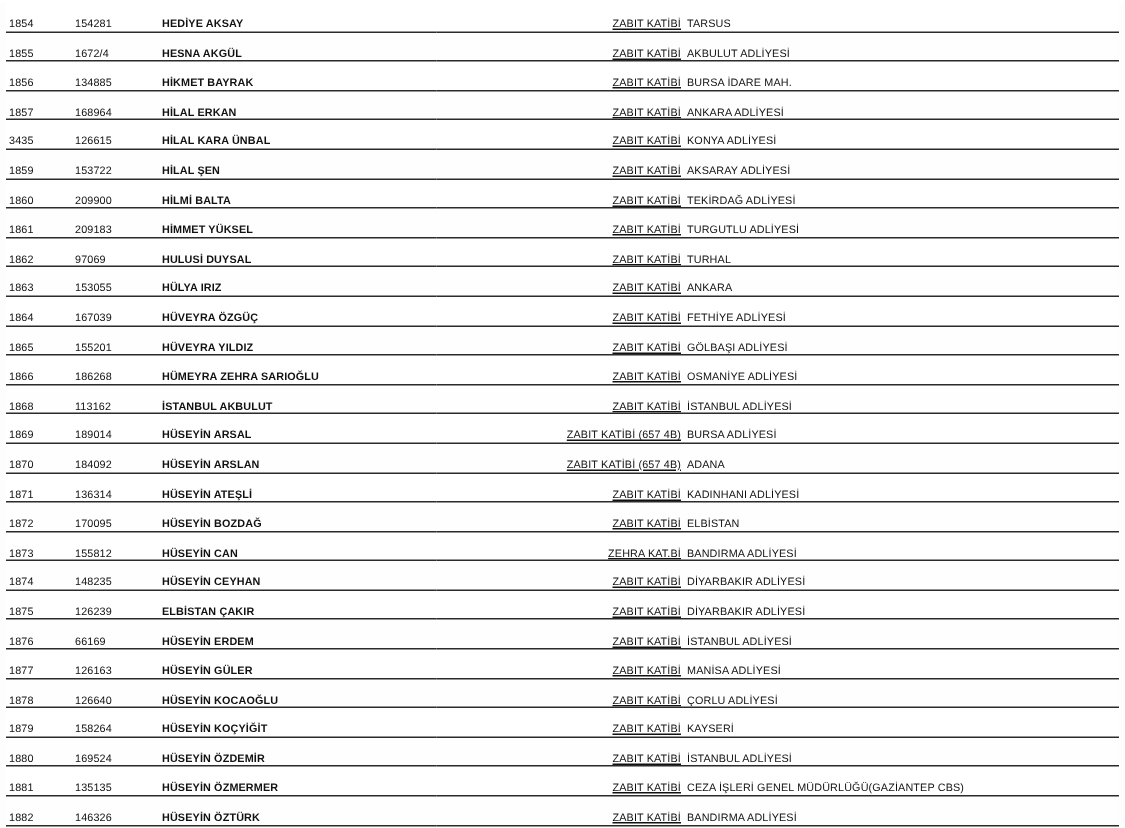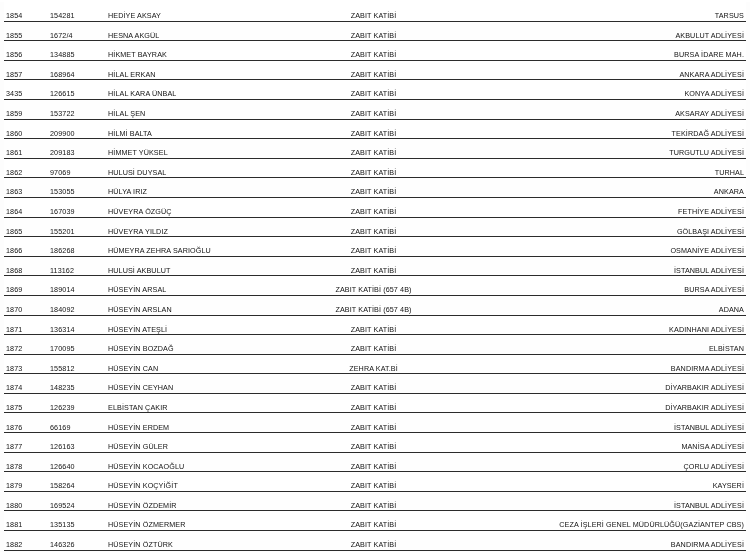--- a/index.html
+++ b/index.html
@@ -51,29 +51,30 @@
     font-size: 7px;
   }
   td.sicil {
     font-size: 7px;
   }
   td.ad {
     text-align: left;
     padding-left: 3px;
   }
   td.unvan {
-    text-align: center;
-    padding-left: 3px;
-  }
-  td.yer {
     text-align: right;
     padding-left: 3px;
+    text-decoration: underline;
+  }
+  td.yer {
+    text-align: left;
+    padding-left: 3px;
   }
   
-  td.ad   { border-left: 1px solid #3a3a3a; }
+  td.ad   { border-left: 1px solid #3a3a3a; font-weight: bold; }
   td.unvan{ border-left: 1px solid #3a3a3a; }
   td.yer  { border-left: 1px solid #3a3a3a; }
 
   
   tr:nth-child(odd) td { background: #ffffff; }
   tr:nth-child(even) td { background: #fefefe; }
 </style>
 </head>
 <body>
 
@@ -174,21 +175,21 @@
         <tr>
           <td class="no">1866</td>
           <td class="sicil">186268</td>
           <td class="ad">HÜMEYRA ZEHRA SARIOĞLU</td>
           <td class="unvan">ZABIT KATİBİ</td>
           <td class="yer">OSMANİYE ADLİYESİ</td>
         </tr>
         <tr>
           <td class="no">1868</td>
           <td class="sicil">113162</td>
-          <td class="ad">HULUSİ AKBULUT</td>
+          <td class="ad">İSTANBUL AKBULUT</td>
           <td class="unvan">ZABIT KATİBİ</td>
           <td class="yer">İSTANBUL ADLİYESİ</td>
         </tr>
         <tr>
           <td class="no">1869</td>
           <td class="sicil">189014</td>
           <td class="ad">HÜSEYİN ARSAL</td>
           <td class="unvan">ZABIT KATİBİ (657 4B)</td>
           <td class="yer">BURSA ADLİYESİ</td>
         </tr>

